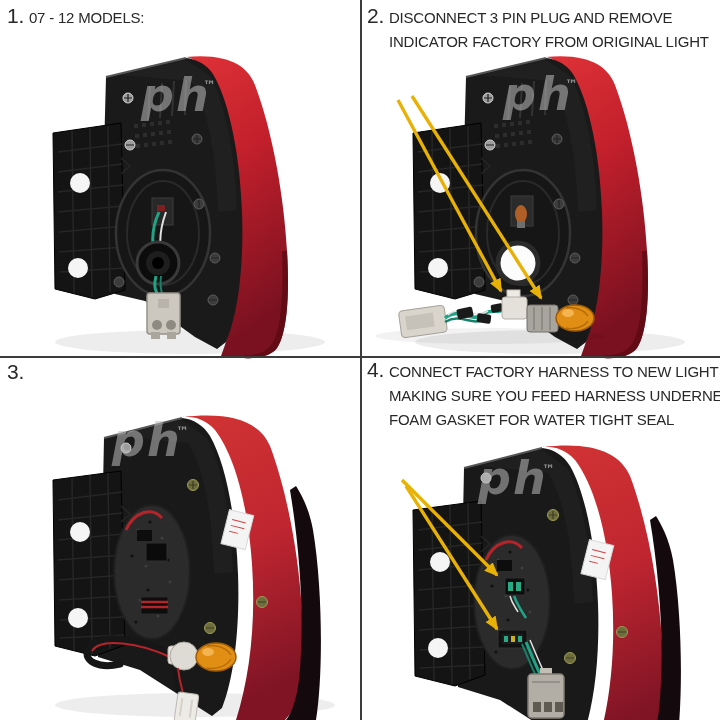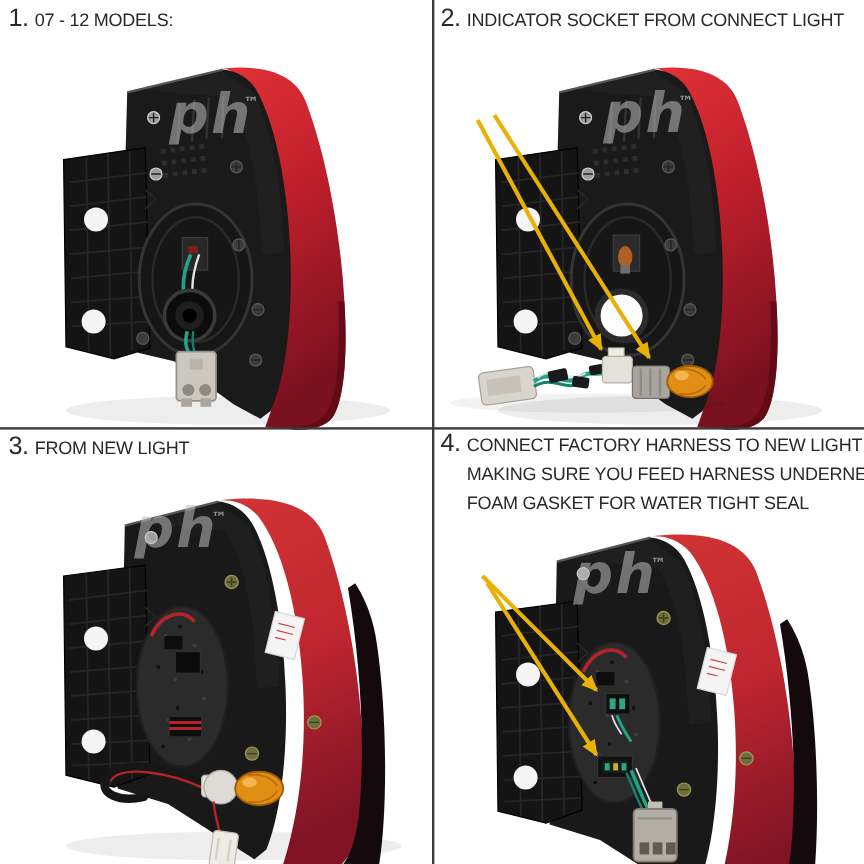--- a/index.html
+++ b/index.html
@@ -298,28 +298,28 @@
 <div class="caption" id="cap1">
   <span class="num">1.</span>
   <div class="lines">
     <span>07 - 12 MODELS:</span>
   </div>
 </div>
 
 <div class="caption" id="cap2">
   <span class="num">2.</span>
   <div class="lines">
-    <span>INDICATOR SOCKET FROM CONNECT LIGHT</span>
+    <span>DISCONNECT 3 PIN PLUG AND REMOVE</span>
+    <span>INDICATOR FACTORY FROM ORIGINAL LIGHT</span>
   </div>
 </div>
 
 <div class="caption" id="cap3">
   <span class="num">3.</span>
   <div class="lines">
-    <span>FROM NEW LIGHT</span>
   </div>
 </div>
 
 <div class="caption" id="cap4">
   <span class="num">4.</span>
   <div class="lines">
     <span>CONNECT FACTORY HARNESS TO NEW LIGHT</span>
     <span>MAKING SURE YOU FEED HARNESS UNDERNEATH</span>
     <span>FOAM GASKET FOR WATER TIGHT SEAL</span>
   </div>

